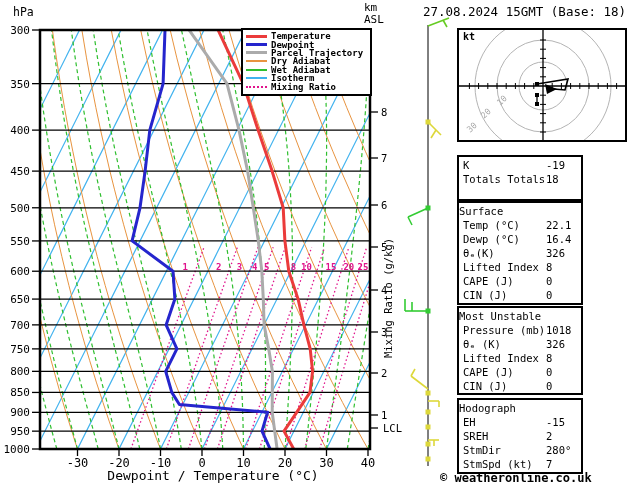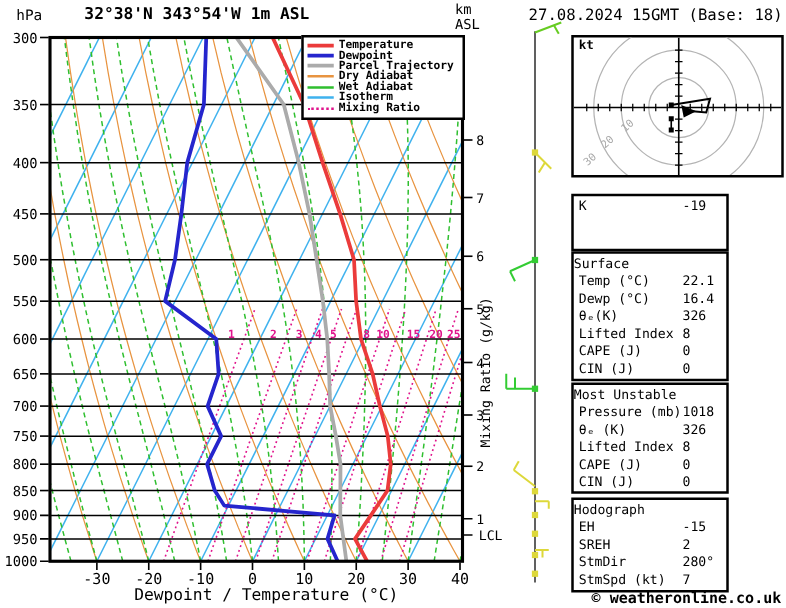--- a/index.html
+++ b/index.html
@@ -22,21 +22,21 @@
   #hodo-unit{position:absolute;left:4px;top:1px;font-size:10px;font-weight:bold;z-index:3}
   .tbox{left:457px;width:126px;border:2px solid #000;box-sizing:border-box;background:#fff;padding-top:1px}
   #tb-indices{top:155px;height:46px}
   #tb-surface{top:201px;height:104px}
   #tb-mu{top:306px;height:89px}
   #tb-hodo{top:398px;height:76px}
   .thead{text-align:left;font-size:10.5px;height:14px;line-height:14px;white-space:pre}
   .trow{position:relative;height:14px;line-height:14px;font-size:10.5px}
   .tlabel{position:absolute;left:4px;white-space:pre}
   .tval{position:absolute;left:87px;white-space:pre}
-  #site-credit{left:440px;top:471px;width:185px;text-align:right;font-weight:bold;font-size:12px;white-space:pre}
+  #site-credit{left:440px;top:471px;width:185px;text-align:left;font-weight:bold;font-size:12px;white-space:pre}
 </style>
 </head>
 <body>
 
 <div id="app">
   <svg id="plot-svg" width="629" height="486">
       <defs>
         <clipPath id="pc">
           <rect x="41" y="31" width="328" height="417"></rect>
         </clipPath>
@@ -224,21 +224,20 @@
         <rect x="425.5" y="409.5" width="5" height="5" fill="#ddd83a"></rect>
         <line x1="428" y1="440" x2="439" y2="440" stroke="#ddd83a" stroke-width="1.6"></line>
         <line x1="434" y1="440" x2="434" y2="446" stroke="#ddd83a" stroke-width="1.6"></line>
         <rect x="425.5" y="424.5" width="5" height="5" fill="#ddd83a"></rect>
         <rect x="425.5" y="441.5" width="5" height="5" fill="#ddd83a"></rect>
         <rect x="425.5" y="456.5" width="5" height="5" fill="#ddd83a"></rect>
       </g>
     </svg>
 
   <div class="abs" id="hpa-label">hPa</div>
-  <div class="abs" id="station-title">32°38'N 343°54'W 1m ASL</div>
   <div class="abs" id="kmasl-label">
     <div>km</div>
     <div>ASL</div>
   </div>
   <div class="abs" id="date-title">27.08.2024 15GMT (Base: 18)</div>
 
   <div class="abs" id="legend">
       <div class="lrow">
         <div class="lswatch thick" style="border-top-color: rgb(235, 59, 59);"></div>
         <div class="llabel">Temperature</div>
@@ -313,20 +312,24 @@
         <line x1="78" y1="65" x2="78" y2="74" stroke="#000" stroke-width="1.3"></line>
         <polygon points="98.0,59.0 86.0,54.0 88.0,64.0" fill="#000"></polygon>
       </svg>
   </div>
 
   <div class="abs tbox" id="tb-indices">
       <div class="trow">
         <span class="tlabel">K</span>
         <span class="tval">-19</span>
       </div>
+      <div class="trow">
+        <span class="tlabel">Totals Totals</span>
+        <span class="tval">18</span>
+      </div>
     </div>
   <div class="abs tbox" id="tb-surface">
       <div class="thead">Surface</div>
       <div class="trow">
         <span class="tlabel">Temp (°C)</span>
         <span class="tval">22.1</span>
       </div>
       <div class="trow">
         <span class="tlabel">Dewp (°C)</span>
         <span class="tval">16.4</span>

